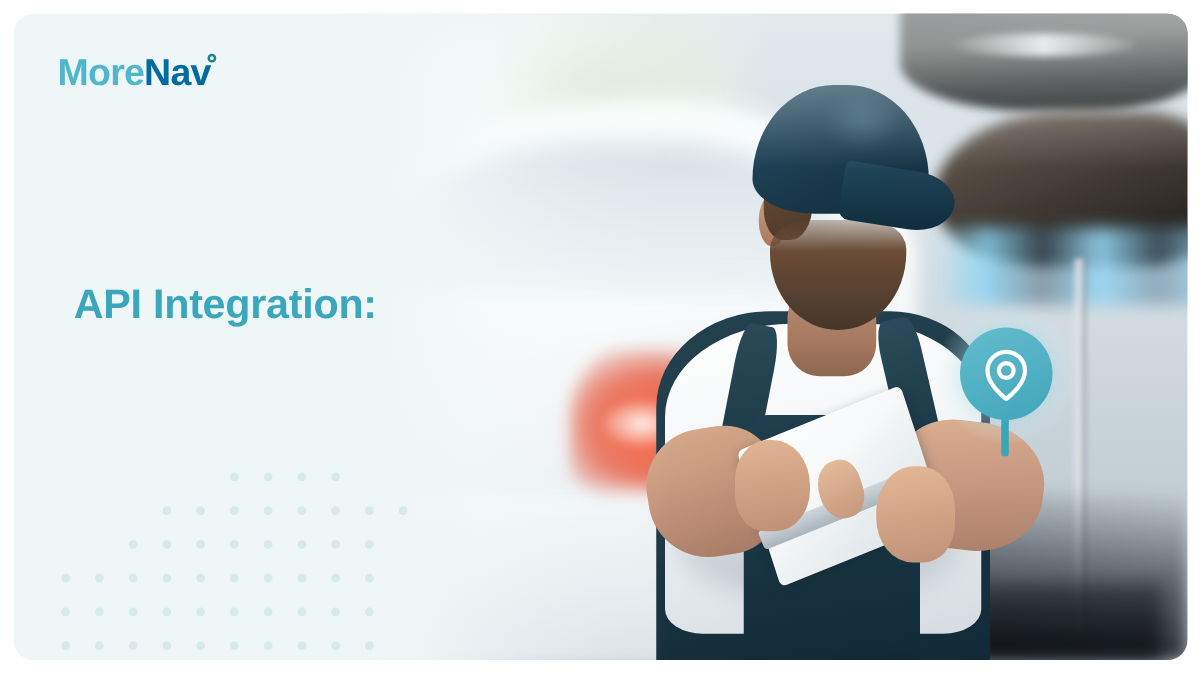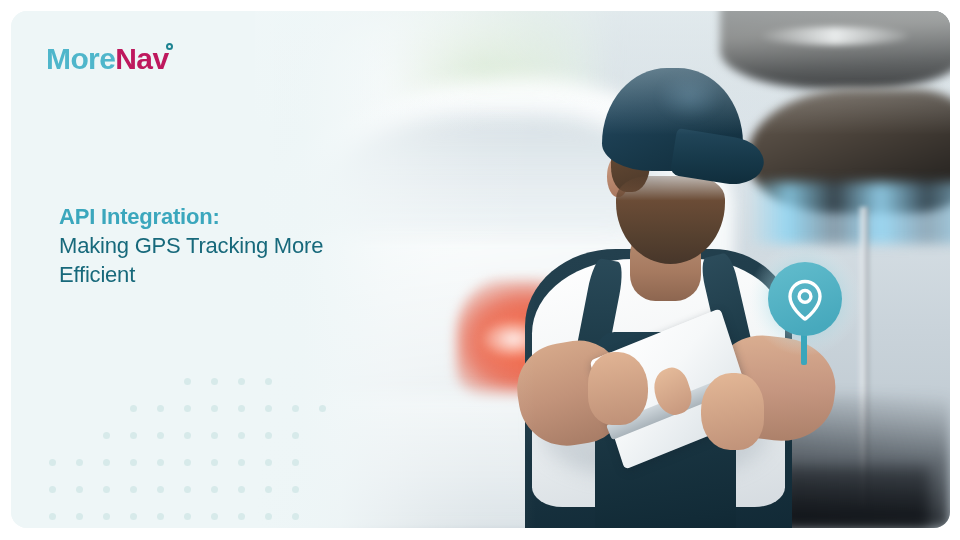--- a/index.html
+++ b/index.html
@@ -479,39 +479,39 @@
     position: absolute;
     left: 35px;
     top: 33px;
     font-size: 30px;
     font-weight: 700;
     letter-spacing: -0.6px;
     line-height: 1;
     white-space: nowrap;
   }
   .logo .loco { color: #4fb6cb; }
-  .logo .nav  { color: #be185d; }
+  .logo .nav  { color: #0369a1; }
   .logo .dot-mark {
     display: inline-block;
     width: 7px;
     height: 7px;
     border: 2px solid #1d8391;
     border-radius: 50%;
     vertical-align: top;
     margin-left: -3px;
     margin-top: -1px;
     box-sizing: border-box;
   }
 
   .headline {
     position: absolute;
     left: 48px;
-    top: 176px;
+    top: 188px;
     width: 330px;
-    font-size: 22px;
+    font-size: 33px;
     line-height: 1.33;
     letter-spacing: -0.2px;
   }
   .headline .lead {
     color: #3ba7bd;
     font-weight: 700;
   }
   .headline .rest {
     color: #17697b;
     font-weight: 400;
@@ -663,19 +663,18 @@
 
     <div class="panel">
 
       <div class="logo">
         <span class="loco">More</span><span class="nav">Nav</span><span class="dot-mark"></span>
       </div>
 
       <h1 class="headline">
         <span class="lead">API Integration:</span>
         <br>
-        <span class="rest">Making GPS Tracking More Efficient</span>
       </h1>
 
     </div>
 
   </div>
 </div>
 
 </body></html>

